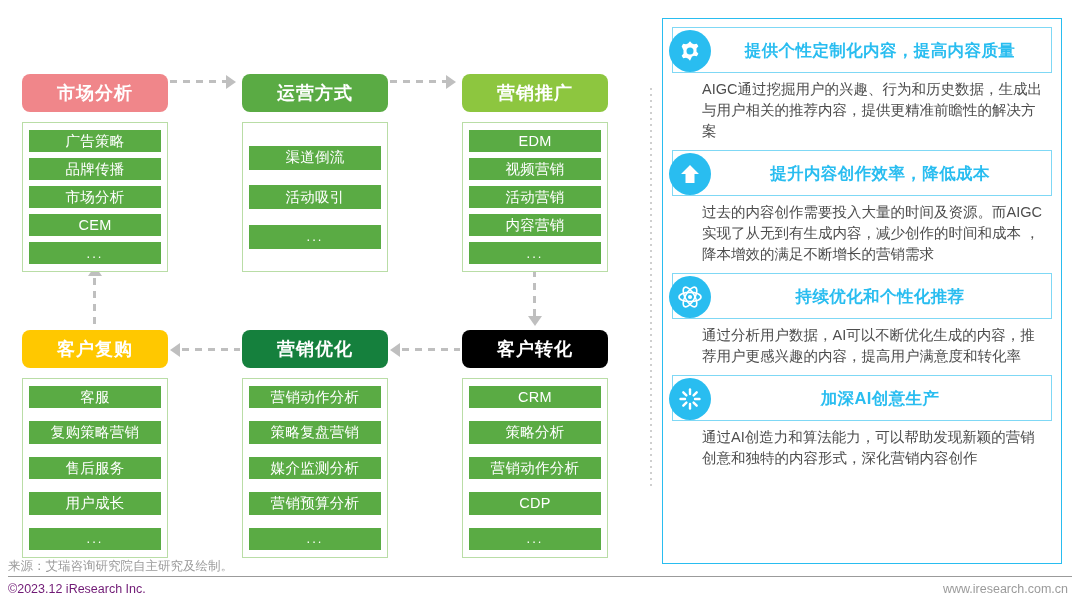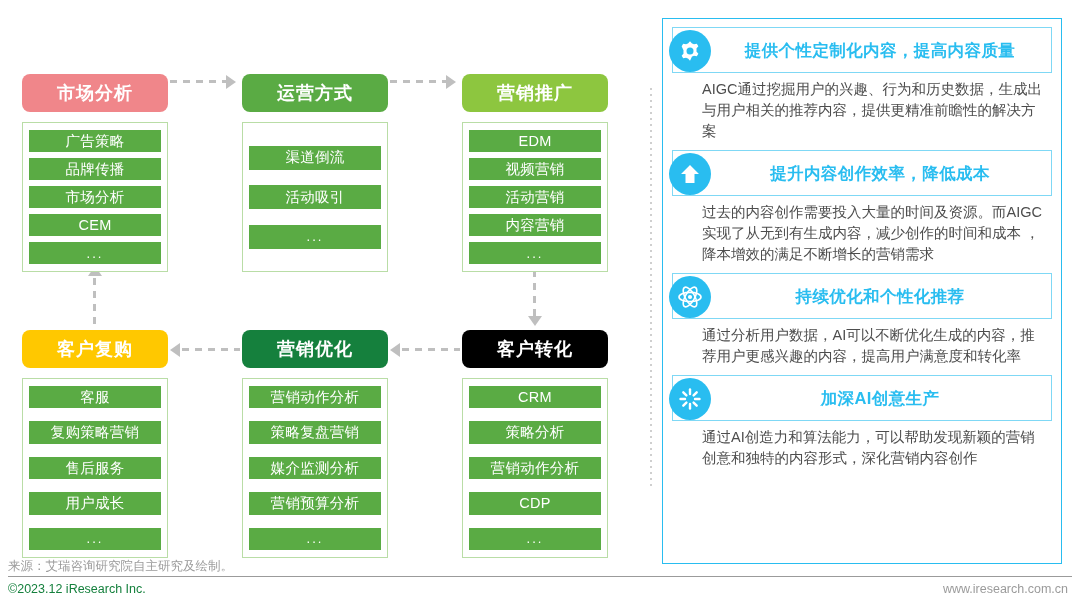--- a/index.html
+++ b/index.html
@@ -131,21 +131,21 @@
   
   .src{
     position:absolute;left:8px;top:558px;
     font-size:12.5px;color:#9b9b9b;
   }
   .src-rule{
     position:absolute;left:8px;top:576px;width:1064px;height:1px;background:#9b9b9b;
   }
   .copy{
     position:absolute;left:8px;top:582px;
-    font-size:12.5px;color:#15803d;
+    font-size:12.5px;color:#701a75;
   }
   .site{
     position:absolute;right:12px;top:582px;
     font-size:12.5px;color:#9b9b9b;
   }
 </style>
 </head>
 <body>
 
 <div class="page">

